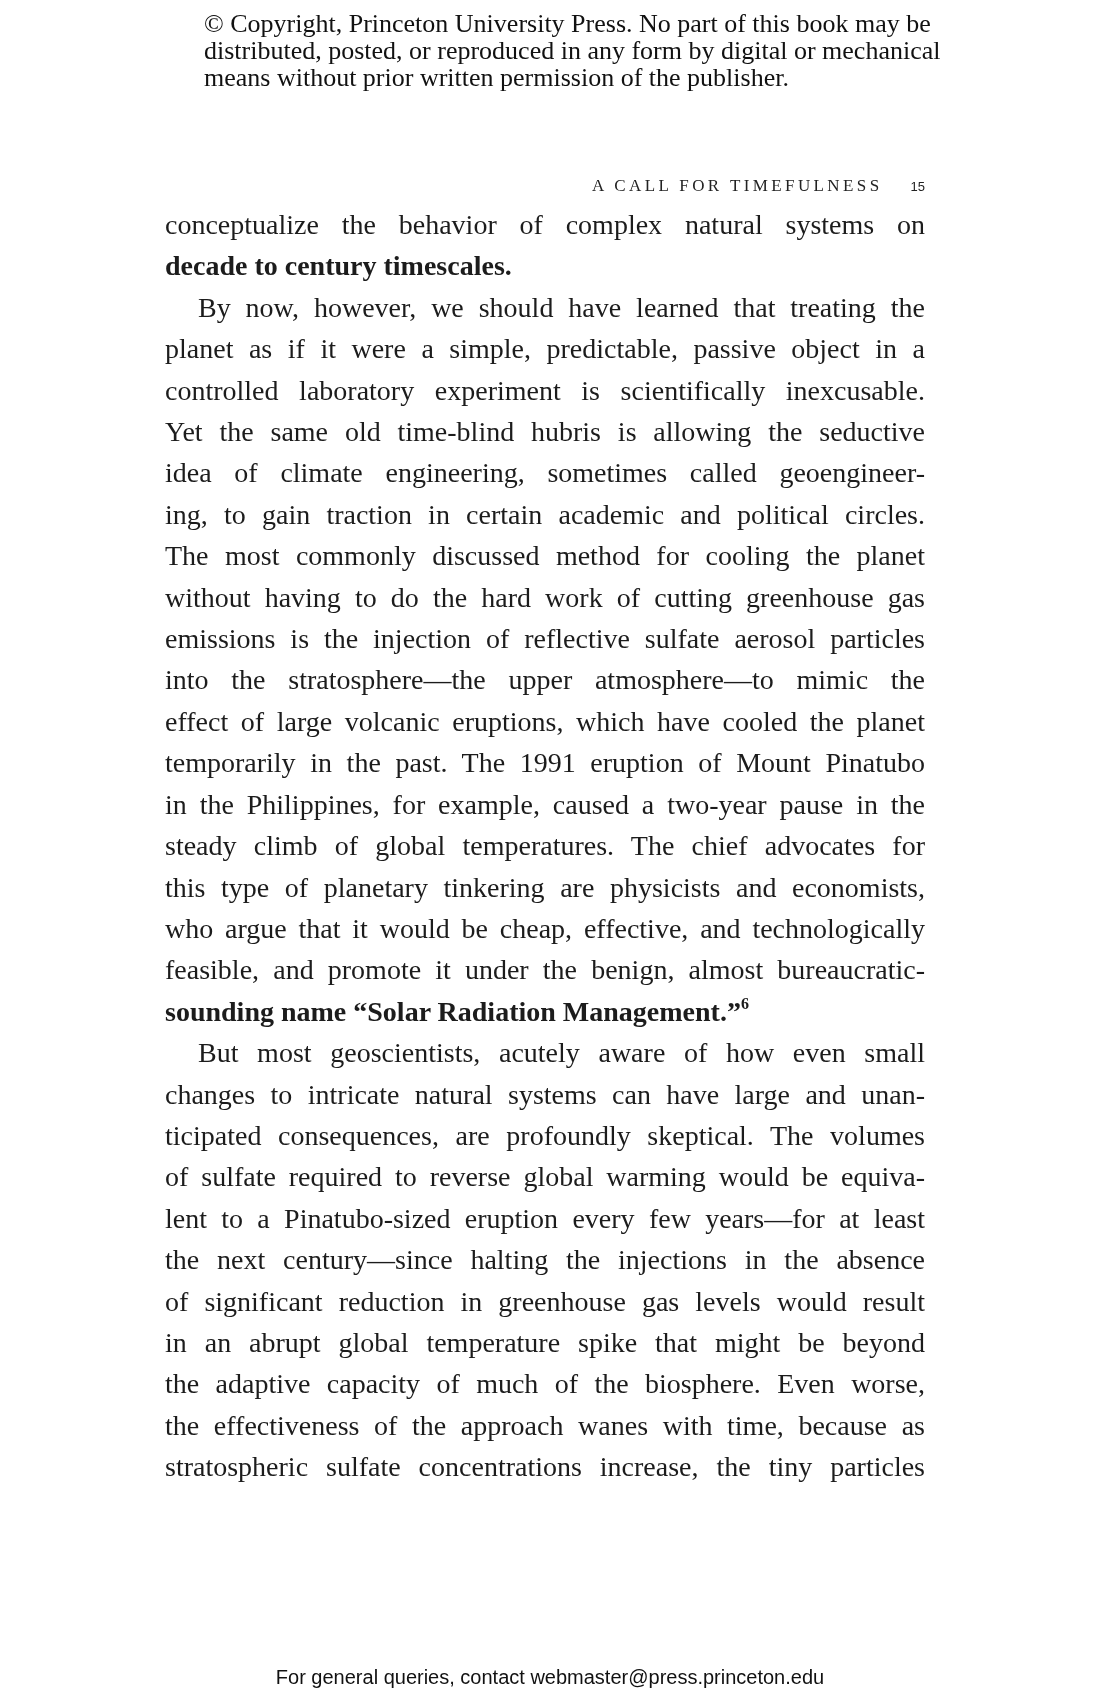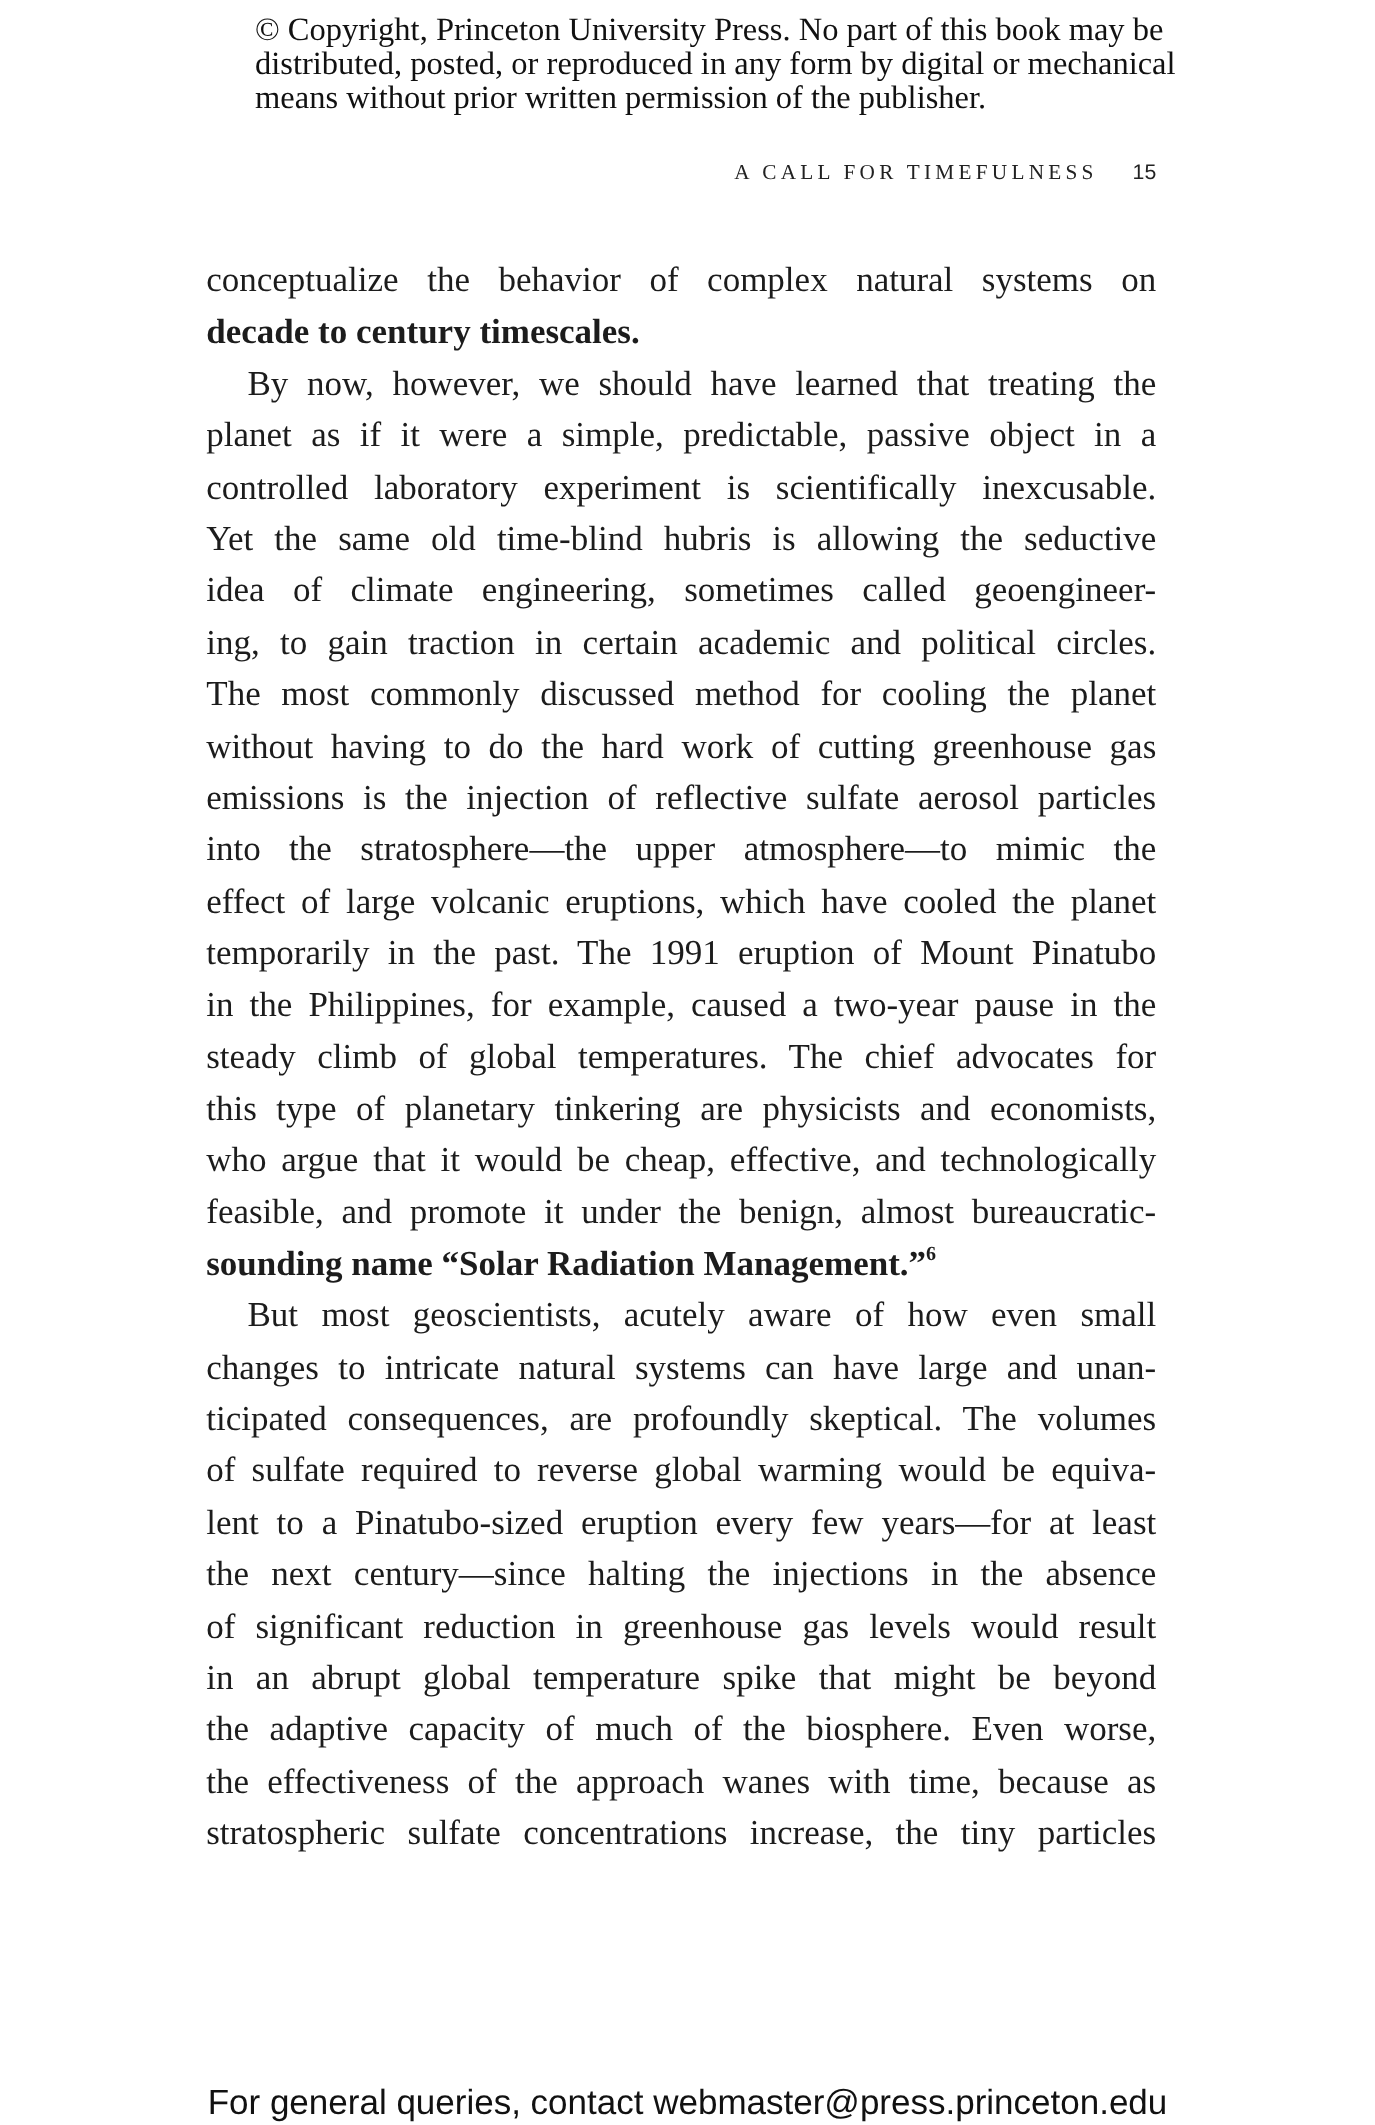--- a/index.html
+++ b/index.html
@@ -32,24 +32,25 @@
       width: 405px;
       display: flex;
       justify-content: flex-end;
       align-items: baseline;
       font-family: "Liberation Serif", serif;
     }
     .running-head .title {
       font-size: 17px;
       letter-spacing: 3.4px;
       color: #222222;
+      margin-top: 48px;
     }
     .running-head .folio {
       font-family: "Liberation Sans", sans-serif;
-      font-size: 17px;
+      font-size: 13px;
       margin-left: 28px;
       color: #222222;
     }
     .body-text {
       position: absolute;
       left: 165px;
       top: 204px;
       width: 760px;
       font-family: "Liberation Serif", serif;
       font-size: 28px;
@@ -74,21 +75,21 @@
       vertical-align: 12px;
       line-height: 0;
     }
     .footer {
       position: absolute;
       left: 0;
       top: 1666px;
       width: 1100px;
       text-align: center;
       font-family: "Liberation Sans", sans-serif;
-      font-size: 28px;
+      font-size: 20px;
       color: #111111;
     }
   </style>
 </head>
 <body>
 
 <div class="copyright">
   <div>© Copyright, Princeton University Press. No part of this book may be</div>
   <div>distributed, posted, or reproduced in any form by digital or mechanical</div>
   <div>means without prior written permission of the publisher.</div>

